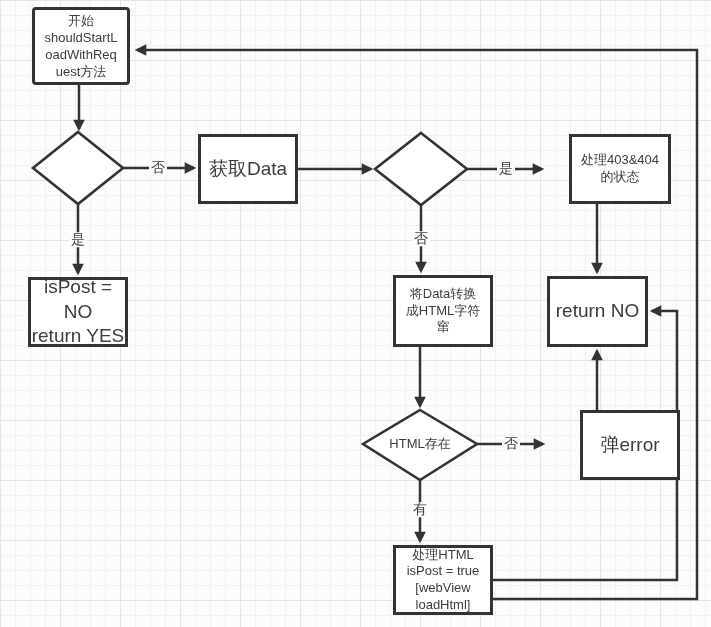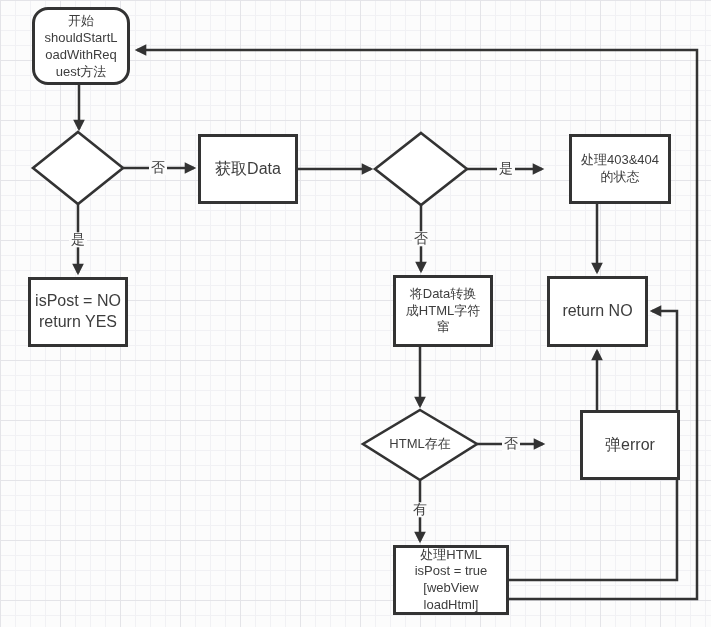--- a/index.html
+++ b/index.html
@@ -19,23 +19,23 @@
   }
   .wires{position:absolute;left:0;top:0;width:711px;height:627px;}
   .wires path{stroke:var(--stroke,#333);stroke-width:2.5;fill:none;}
   .wires polygon{stroke:var(--stroke,#333);stroke-width:2.6;fill:var(--fill,#fff);}
   .node{
     position:absolute;box-sizing:border-box;
     display:flex;align-items:center;justify-content:center;
     text-align:center;white-space:pre-line;
     background:var(--fill,#fff);
     border:3px solid var(--stroke,#333);
-    font-size:16px;line-height:1.3;
+    font-size:19px;line-height:1.3;
   }
-  .terminator{border-radius:16px;font-size:13px;line-height:1.32;}
+  .terminator{border-radius:4px;font-size:13px;line-height:1.32;}
   .small{font-size:13px;line-height:1.28;margin-left:23px;}
   .dlabel{
     position:absolute;display:flex;align-items:center;justify-content:center;
     text-align:center;white-space:pre-line;font-size:13px;line-height:1.25;
   }
   .elabel{
     position:absolute;transform:translate(-50%,-50%);
     font-size:14px;background:var(--bg,#fcfcfc);padding:0 2px;line-height:1.1;
   }
 </style>
@@ -84,21 +84,21 @@
 成HTML字符
 窜</div>
 
   <div class="node" style="left:28px;top:277px;width:100px;height:70px;">isPost = NO
 return YES</div>
 
   <div class="node" style="left:547px;top:276px;width:101px;height:71px;">return NO</div>
 
   <div class="node" style="left:547px;top:410px;width:100px;height:70px;margin-left:33px;">弹error</div>
 
-  <div class="node small" style="left:370px;top:545px;width:116px;height:70px;">处理HTML
+  <div class="node small" style="left:370px;top:545px;width:100px;height:70px;">处理HTML
 isPost = true
 [webView
 loadHtml]</div>
 
 
 
   <div class="dlabel" style="left:370px;top:430px;width:100px;height:28px;">HTML存在</div>
 
   <span class="elabel" style="left:158px;top:168px;">否</span>
   <span class="elabel" style="left:78px;top:240px;">是</span>

